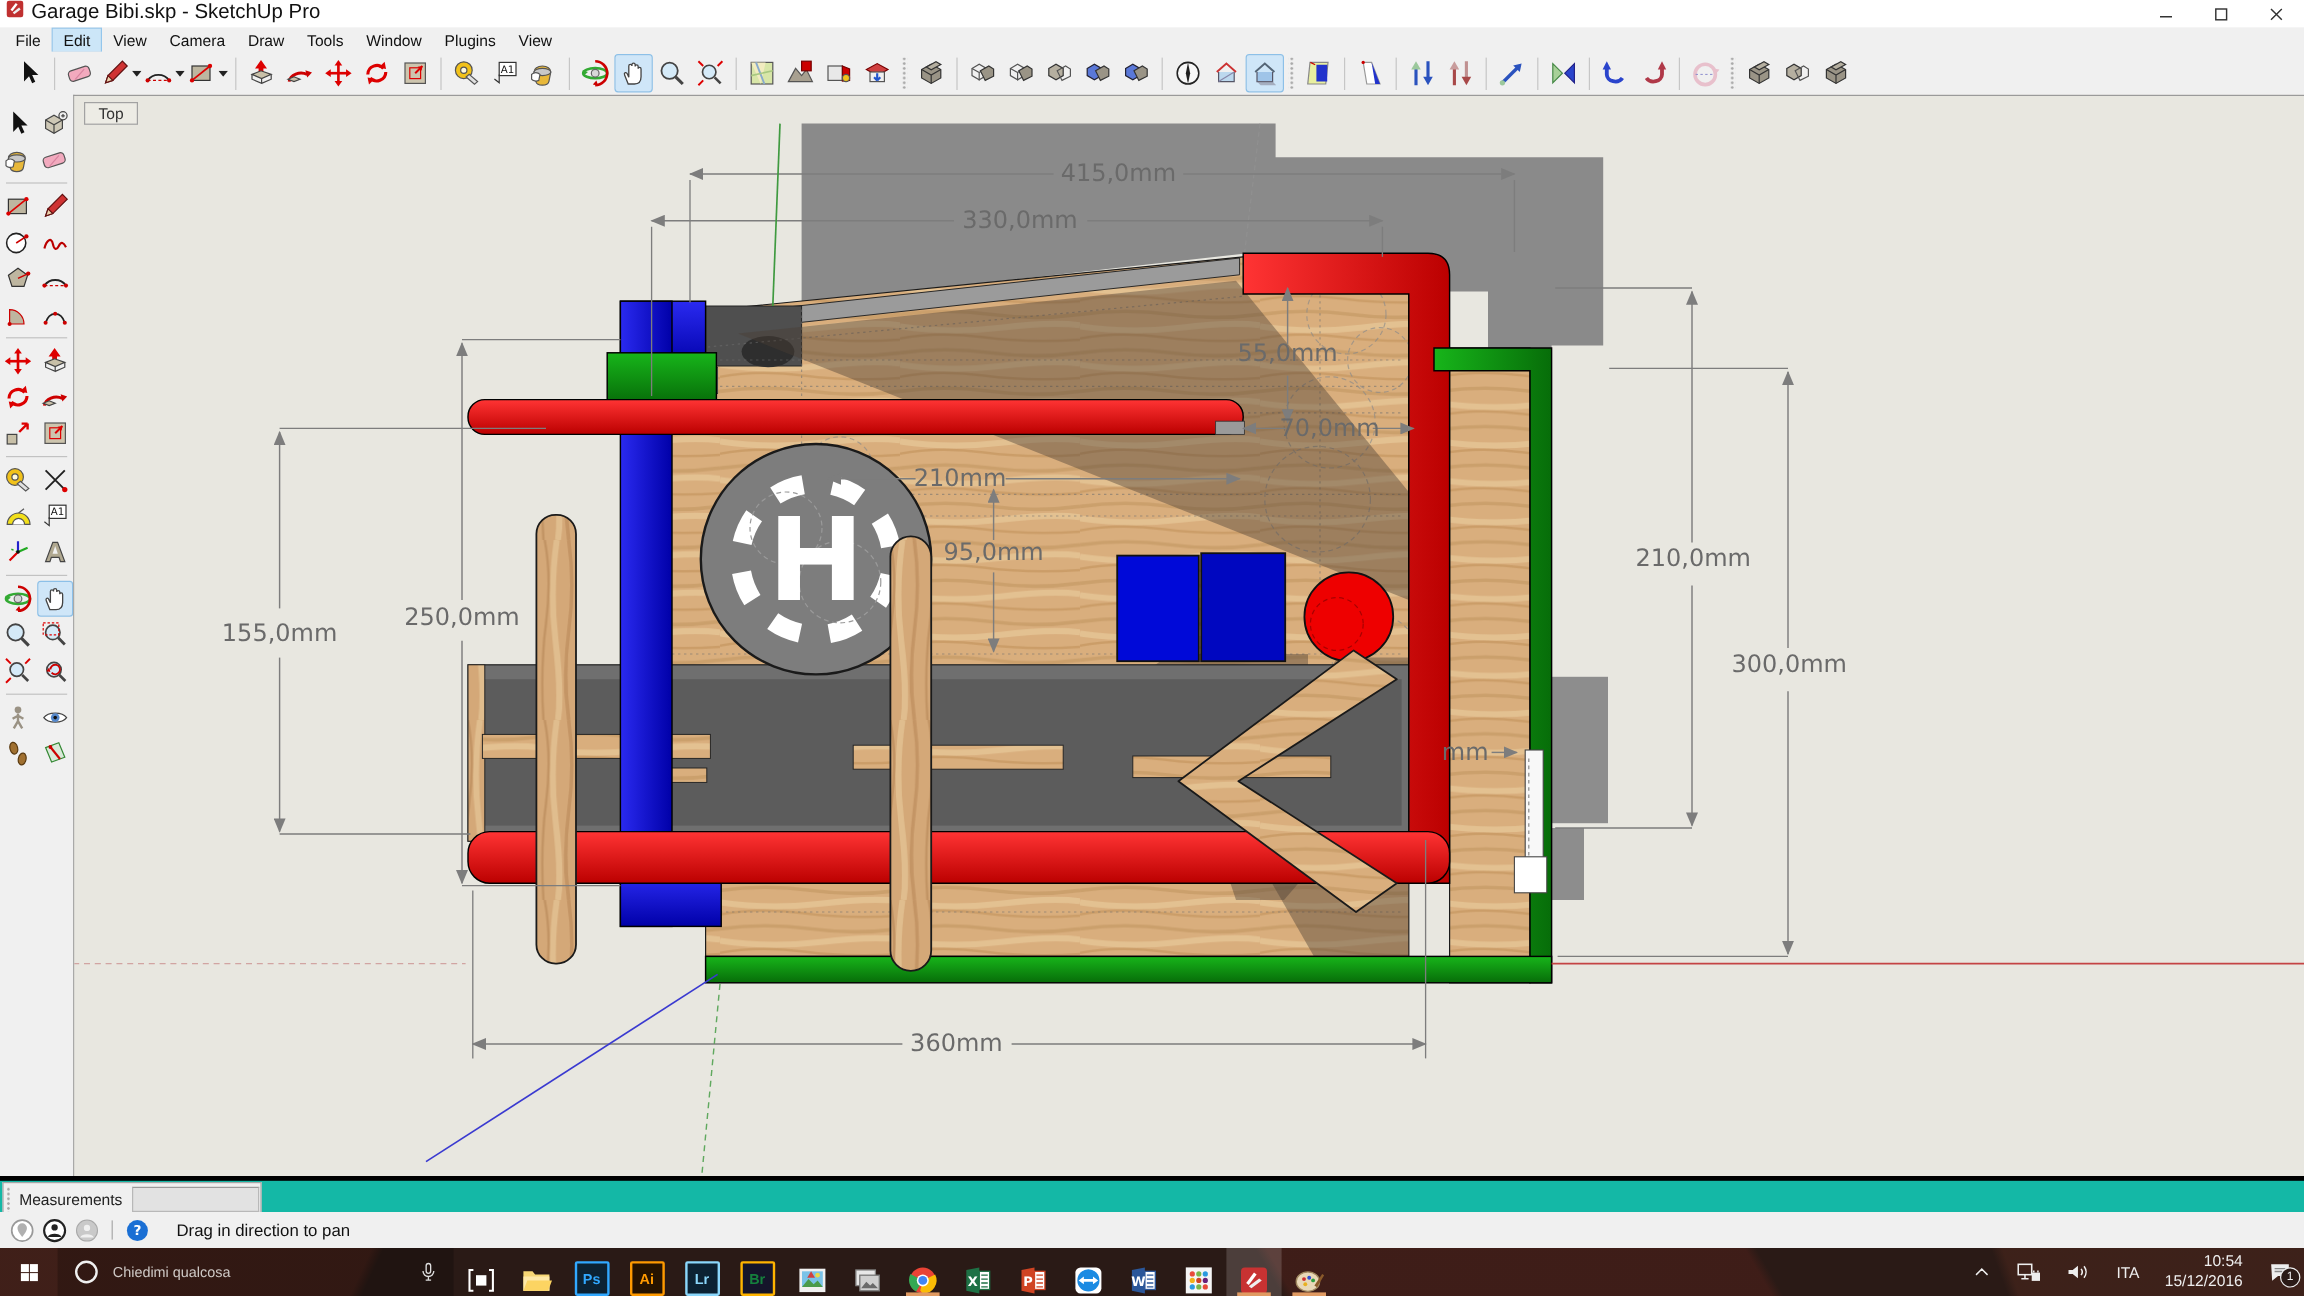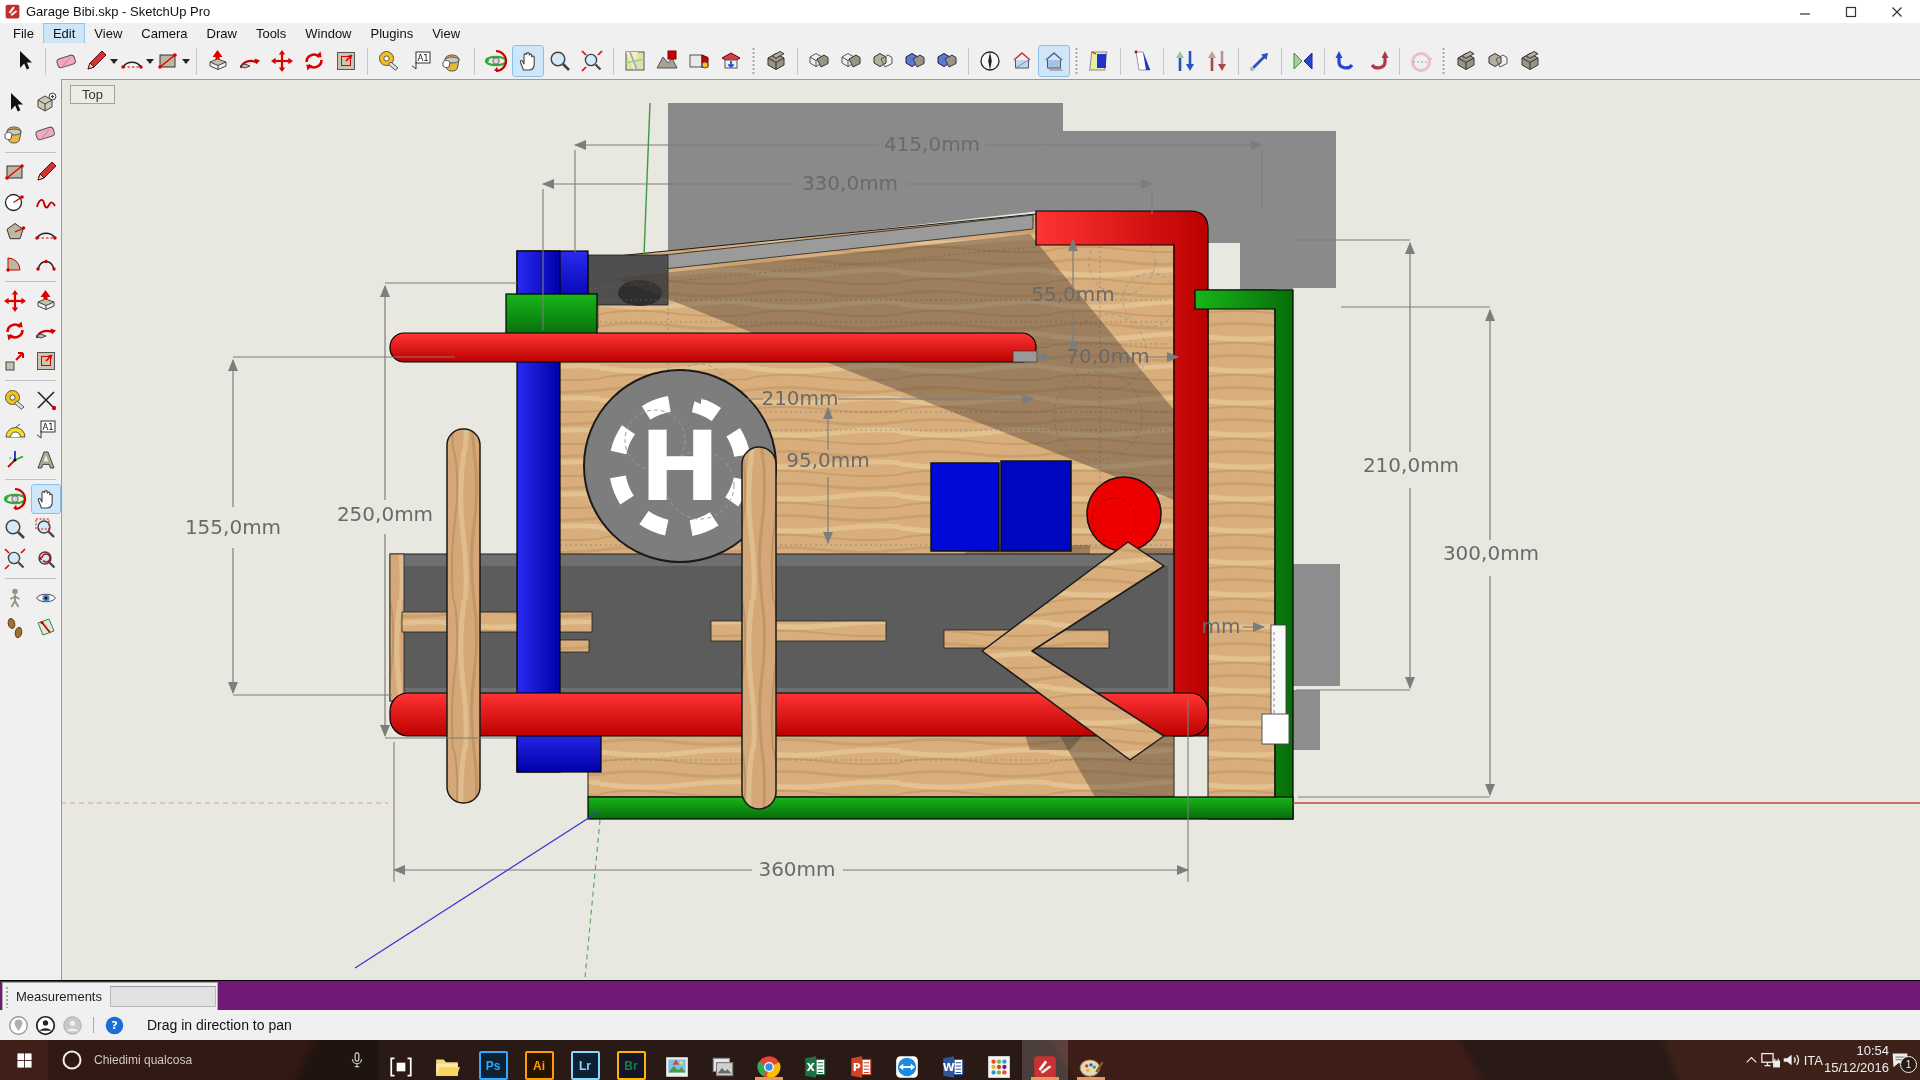--- a/index.html
+++ b/index.html
@@ -1,19 +1,19 @@
 <!DOCTYPE html>
 <html><head>
 <meta charset="utf-8">
 <style>
   html,body{margin:0;padding:0}
   body{width:1920px;height:1080px;overflow:hidden;position:relative;
        font-family:"Liberation Sans","DejaVu Sans",sans-serif;background:#f0f0f0;-webkit-font-smoothing:antialiased}
   
-  .titlebar{position:absolute;left:0;top:0;width:100%;height:23px;background:#fff;display:flex;align-items:center;font-size:13px;color:#111}
+  .titlebar{position:absolute;left:0;top:0;width:100%;height:23px;background:#fff;display:flex;align-items:flex-start;font-size:17px;color:#111}
   .titlebar .logo{width:15px;height:15px;margin:0 6px 0 5px}
   .winbtns{position:absolute;right:0;top:0;height:23px;display:flex}
   .winbtn{width:46px;height:23px;display:flex;align-items:center;justify-content:center}
   .winbtn svg{width:12px;height:12px}
   .menubar{position:absolute;left:0;top:23px;width:100%;height:20px;background:#f0f0f0;display:flex;align-items:center;font-size:13px;color:#111;padding-left:4px}
   .menu-item{padding:2px 9px;margin-right:1px;white-space:nowrap}
   .menu-item.active{background:#cce6f8;outline:1px solid #94c6ec}
   .toolbar{position:absolute;left:0;top:43px;width:100%;height:36px;background:#f0f0f0;display:flex;align-items:center;padding-left:8px}
   .tb-btn{height:30px;min-width:30px;display:flex;align-items:center;justify-content:center;margin:0 1px;border-radius:2px}
   .tb-btn.active{background:#cfe6f8;outline:1px solid #8cc0e8}
@@ -26,21 +26,21 @@
   .pal-row{display:flex;justify-content:center;gap:3px;margin:2px 0}
   .pal-btn{width:28px;height:28px;display:flex;align-items:center;justify-content:center;border-radius:2px}
   .pal-btn.active{background:#cfe6f8;outline:1px solid #8cc0e8}
   .pal-sep{height:1px;background:#c2c2c2;margin:5px 5px}
   
   .canvas{position:absolute;left:61px;top:79px;width:1859px;height:901px;background:#e8e7e0;border-left:1px solid #9a9a9a;border-top:1px solid #9a9a9a;box-sizing:border-box;overflow:hidden}
   .canvas svg.scene{position:absolute;left:-1px;top:-1px}
   .scene-tab{position:absolute;left:8px;top:5px;border:1px solid #a2a2a2;background:#edece5;padding:1px 11px;font-size:13px;color:#333}
   text.dim{font-family:"DejaVu Sans",sans-serif;font-size:20px;fill:#6a6a6a;text-anchor:middle}
   
-  .measurebar{position:absolute;left:0;top:980px;width:100%;height:30px;background:#701a75;border-top:1px solid #000000;box-sizing:border-box}
+  .measurebar{position:absolute;left:0;top:980px;width:100%;height:30px;background:#14b8a6;border-top:4px solid #000000;box-sizing:border-box}
   .meas-panel{position:absolute;left:2px;top:1px;width:214px;height:27px;border:1px solid #a6a6a6;display:flex;align-items:center;background:#f0f0f0}
   .meas-dots{width:4px;height:22px;margin-left:2px;background-image:radial-gradient(#a8a8a8 1px,transparent 1.2px);background-size:4px 4px}
   .meas-label{font-size:13px;color:#222;margin-left:7px;white-space:nowrap}
   .meas-field{margin-left:8px;width:104px;height:19px;background:#e2e2e2;border:1px solid #b8b8b8;border-top-color:#9a9a9a}
   .statusbar{position:absolute;left:0;top:1010px;width:100%;height:30px;background:#f0f0f0;display:flex;align-items:center;padding-left:8px;box-sizing:border-box;gap:6px}
   .sb-circle{width:21px;height:21px}
   .sb-circle svg{width:21px;height:21px;display:block}
   .sb-sep{width:1px;height:16px;background:#a8a8a8;margin:0 4px}
   .sb-hint{font-size:14px;color:#111;margin-left:16px}
   
@@ -54,21 +54,21 @@
   .search{width:330px;height:40px;display:flex;align-items:center;background:rgba(0,0,0,.22);gap:10px}
   .search .circ-ico{width:24px;height:24px;margin-left:12px}
   .search-text{font-size:12px;color:#cfc9c6;flex:1}
   .mic{width:18px;height:22px;margin-right:12px}
   .apps{display:flex;align-items:center;height:40px}
   .app{width:46px;height:40px;display:flex;align-items:flex-end;justify-content:center;position:relative}
   .app.running:after{content:"";position:absolute;left:9px;right:9px;bottom:0;height:3px;background:#e09a62}
   .app.activeapp{background:rgba(255,255,255,.16)}
   .ticon{width:26px;height:26px;display:block}
   .adobe{display:flex;width:25px;height:25px;align-items:center;justify-content:center;font-size:12px;font-weight:bold;border-radius:2px}
-  .tray{margin-left:auto;display:flex;align-items:center;gap:1px;padding-right:10px;font-size:13px}
+  .tray{margin-left:auto;display:flex;align-items:center;gap:21px;padding-right:10px;font-size:13px}
   .tray svg{display:block}
   .clock{text-align:right;line-height:1.3;font-size:13px}
   .notif{position:relative}
   .badge{position:absolute;right:-7px;bottom:-4px;width:15px;height:15px;border:1px solid #eee;border-radius:50%;font-size:10px;display:flex;align-items:center;justify-content:center;color:#eee;background:#2a1a16}
 </style>
 </head>
 <body>
 
 <div class="titlebar">
   <svg class="logo" viewBox="0 0 24 24">

